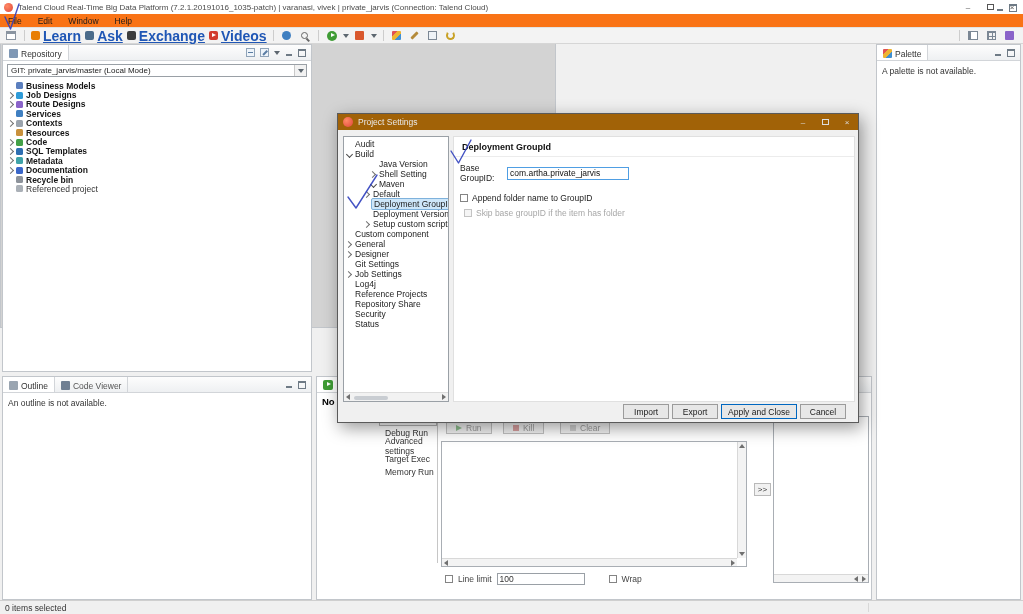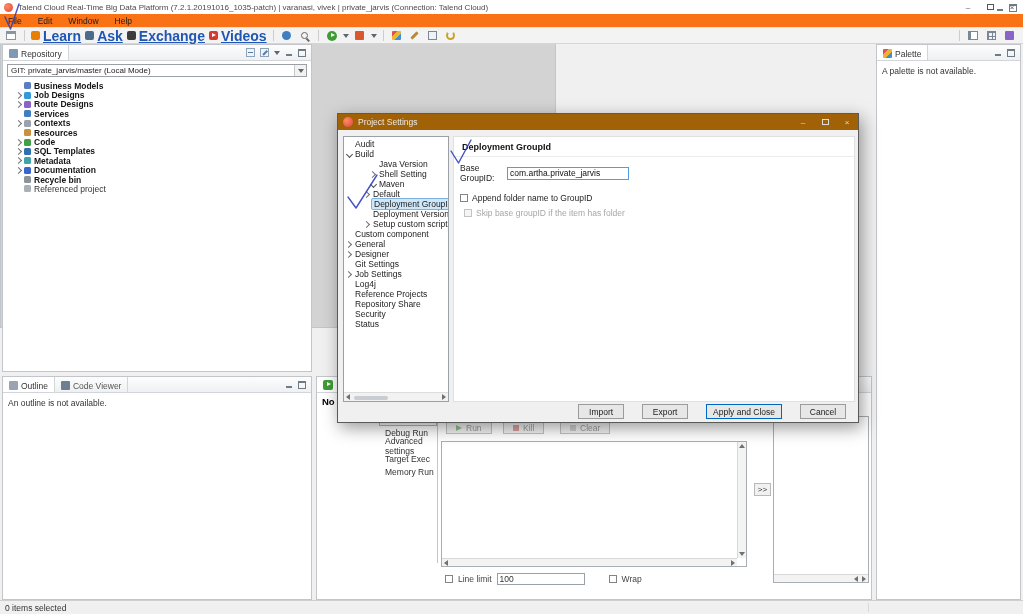--- a/index.html
+++ b/index.html
@@ -57,21 +57,21 @@
   .mini{width:9px;height:9px;border:1px solid #8fa3b8;background:#eef4fa;position:relative;display:inline-block}
   .mini.collapse::after{content:"";position:absolute;left:1px;right:1px;top:3px;height:1px;background:#5a7da3}
   .mini.link::after{content:"";position:absolute;left:1px;top:3px;width:6px;height:1.5px;background:#5a7da3;transform:rotate(-45deg)}
 
   
   #repo-panel{left:2px;top:44px;width:310px;height:328px}
   .git-combo{margin:3px 4px 2px;height:13px;border:1px solid #9aa0a6;background:#fff;display:flex;align-items:center}
   .git-text{font-size:8px;color:#222;padding-left:3px;flex:1;white-space:nowrap;overflow:hidden}
   .git-caret{width:12px;height:100%;border-left:1px solid #c9c9c9;display:flex;align-items:center;justify-content:center;background:#f2f2f2}
   .rtree{padding-top:2px}
-  .rrow{display:flex;align-items:center;height:9.4px;padding-left:12px;white-space:nowrap}
+  .rrow{display:flex;align-items:center;height:9.4px;padding-left:4px;white-space:nowrap}
   .chev{width:5px;height:5px;display:inline-block;flex:none}
   .chev.r{border-right:1.2px solid #707070;border-bottom:1.2px solid #707070;transform:rotate(-45deg);margin:0 3px 0 1px}
   .chev.sp{margin:0 3px 0 1px;visibility:hidden}
   .rico{width:7px;height:7px;border-radius:1.5px;margin-right:3px;flex:none}
   .ic0{background:#5b7fbe}.ic1{background:#2f9bd8}.ic2{background:#8a63c9}.ic3{background:#3f7fc1}
   .ic4{background:#9aa3ad}.ic5{background:#c9913c}.ic6{background:#43a047}.ic7{background:#2f6fb2}
   .ic8{background:#3fa3a8}.ic9{background:#3a66c9}.ic10{background:#8d939b}.ic11{background:#aab0b7}
   .rlabel{font-size:8.5px;font-weight:bold;color:#161616}
   .rlabel.norm{font-weight:normal;color:#333}
 
@@ -133,21 +133,21 @@
   .dlabel.sel{background:#cde6f9;border:1px solid #7fb2dc;border-radius:2px}
   .dhscroll{position:absolute;left:0;right:0;bottom:0;height:9px;background:#f2f2f2;border-top:1px solid #dcdcdc;display:flex;align-items:center;justify-content:space-between;padding:0 2px}
   .dthumb{position:absolute;left:10px;top:2.5px;width:34px;height:4px;background:#c9cdd2;border-radius:2px}
   .dcontent{position:absolute;left:115px;top:22px;width:402px;height:266px;background:#fff;border:1px solid #e0e0e0}
   .dchead{font-size:9px;font-weight:bold;color:#111;padding:5px 8px 4px;border-bottom:1px solid #ececec}
   .dfrow{display:flex;align-items:center;margin:6px 0 0 6px}
   .dflabel{font-size:8.5px;color:#222;width:47px;flex:none}
   .dfinput{width:122px;height:13px;border:1px solid #4f9ee3;font-family:"Liberation Sans",sans-serif;font-size:8.5px;padding:0 2px;color:#111;background:#fff}
   .dcb{display:flex;align-items:center;gap:4px;margin:10px 0 0 6px;font-size:8.5px;color:#222}
   .dcb.dis{color:#a7a7a7;margin:5px 0 17px 10px}
-  .dbtns{position:absolute;left:0;right:0;bottom:0;height:21px;display:flex;align-items:center;justify-content:flex-end;gap:18px;padding-right:12px}
+  .dbtns{position:absolute;left:0;right:0;bottom:0;height:21px;display:flex;align-items:center;justify-content:flex-end;gap:3px;padding-right:12px}
   .dbtn{min-width:46px;height:15px;display:flex;align-items:center;justify-content:center;font-size:8.5px;color:#1a1a1a;background:#e7e7e7;border:1px solid #9b9b9b;padding:0 6px}
   .dbtn.primary{border-color:#0067c0}
 
   
   .statusbar{position:absolute;left:0;top:600px;width:100%;height:14px;background:#f0f0f0;border-top:1px solid #cfcfcf;display:flex;align-items:center;font-size:8.5px;color:#333;padding-left:5px}
   .sb-sep{position:absolute;left:868px;top:2px;bottom:2px;width:1px;background:#d8d8d8}
 
   
   .ink{position:absolute;left:0;top:0;width:1023px;height:614px;z-index:60;pointer-events:none}
 </style>

